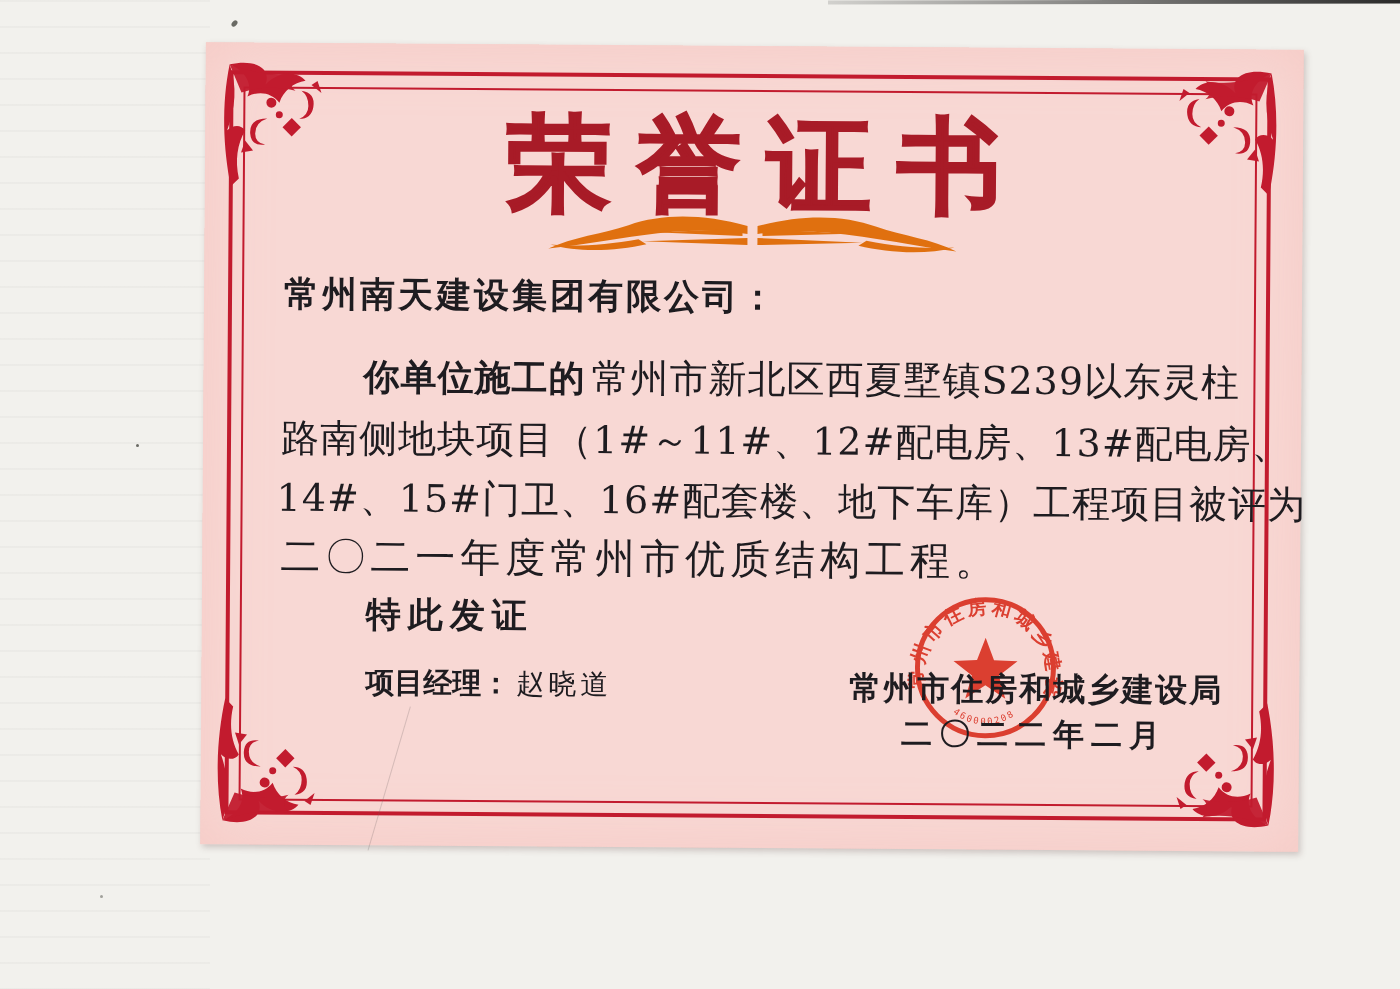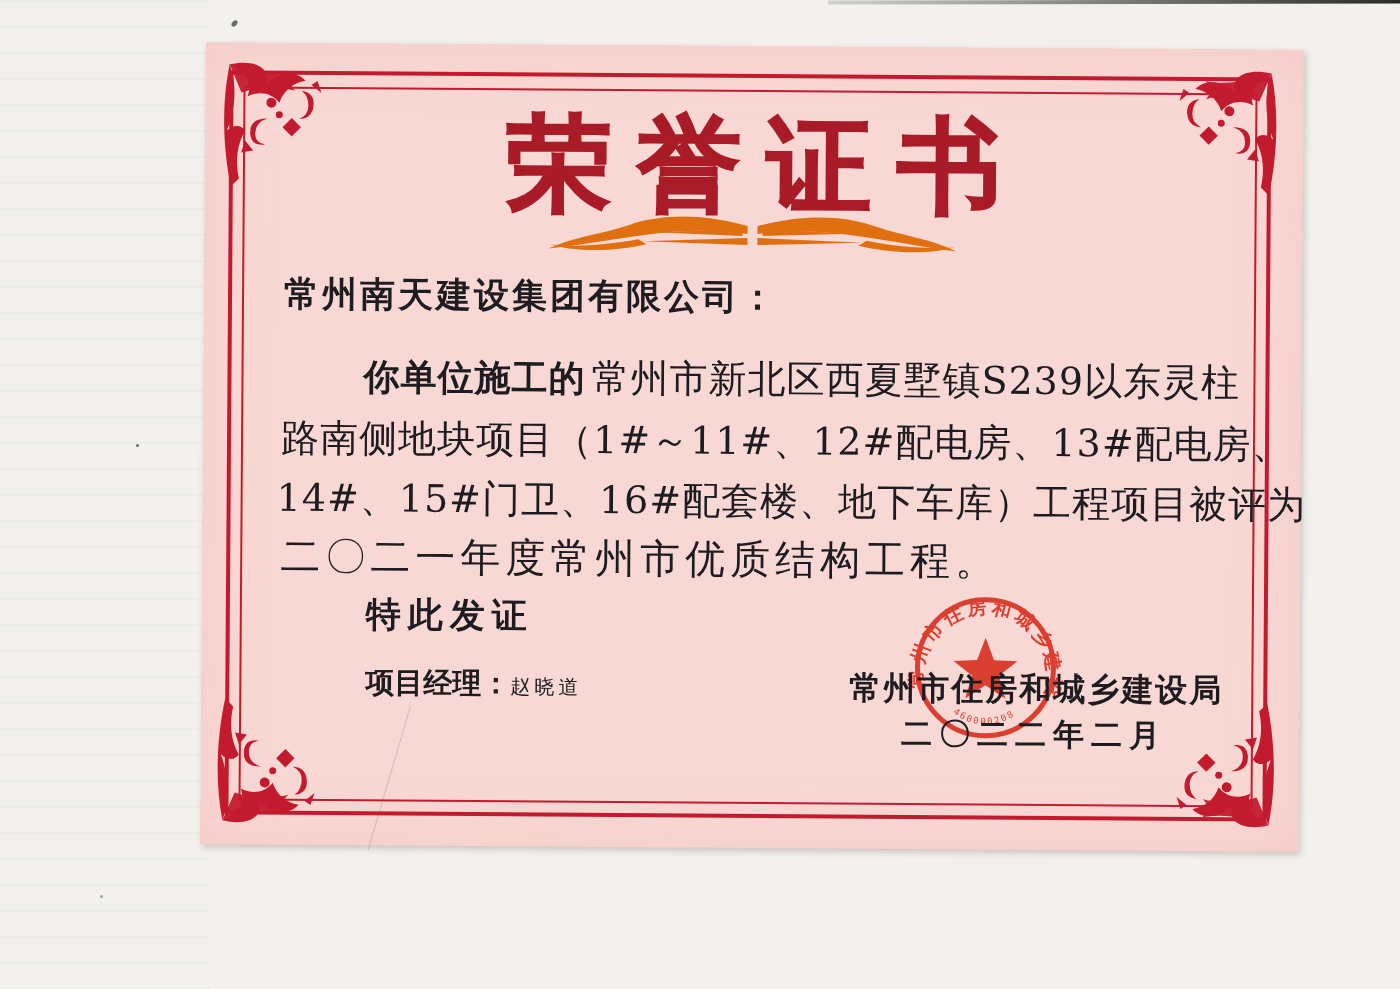--- a/index.html
+++ b/index.html
@@ -67,21 +67,21 @@
   .kai{font-family:"DejaVu Serif","Liberation Serif",serif;font-weight:normal;}
 
   .recipient{left:80px;top:228px;font-size:35px;letter-spacing:3px;}
   .body-l1{left:160px;top:308px;font-size:38px;letter-spacing:1px;}
   .body-l1 .lead{font-size:36px;margin-right:6px;}
   .body-l2{left:78px;top:370px;font-size:38px;letter-spacing:1px;}
   .body-l3{left:74px;top:430px;font-size:38px;letter-spacing:1px;}
   .body-l4{left:78px;top:486px;font-size:40px;letter-spacing:5px;}
   .closing{left:164px;top:548px;font-size:35px;letter-spacing:7px;}
   .manager{left:164px;top:620px;font-size:29px;}
-  .manager .name{font-size:20px;letter-spacing:4px;}
+  .manager .name{font-size:28px;letter-spacing:4px;margin-left:6px;}
   .issuer{left:648px;top:620px;width:350px;text-align:center;font-size:32px;letter-spacing:2px;}
   .issue-date{left:700px;top:666px;width:250px;text-align:center;font-size:31px;letter-spacing:7px;}
 
   
   .seal{position:absolute;left:702px;top:538px;width:164px;height:164px;z-index:1;
     mix-blend-mode:multiply;opacity:.92;}
 </style>
 </head>
 <body>
 

